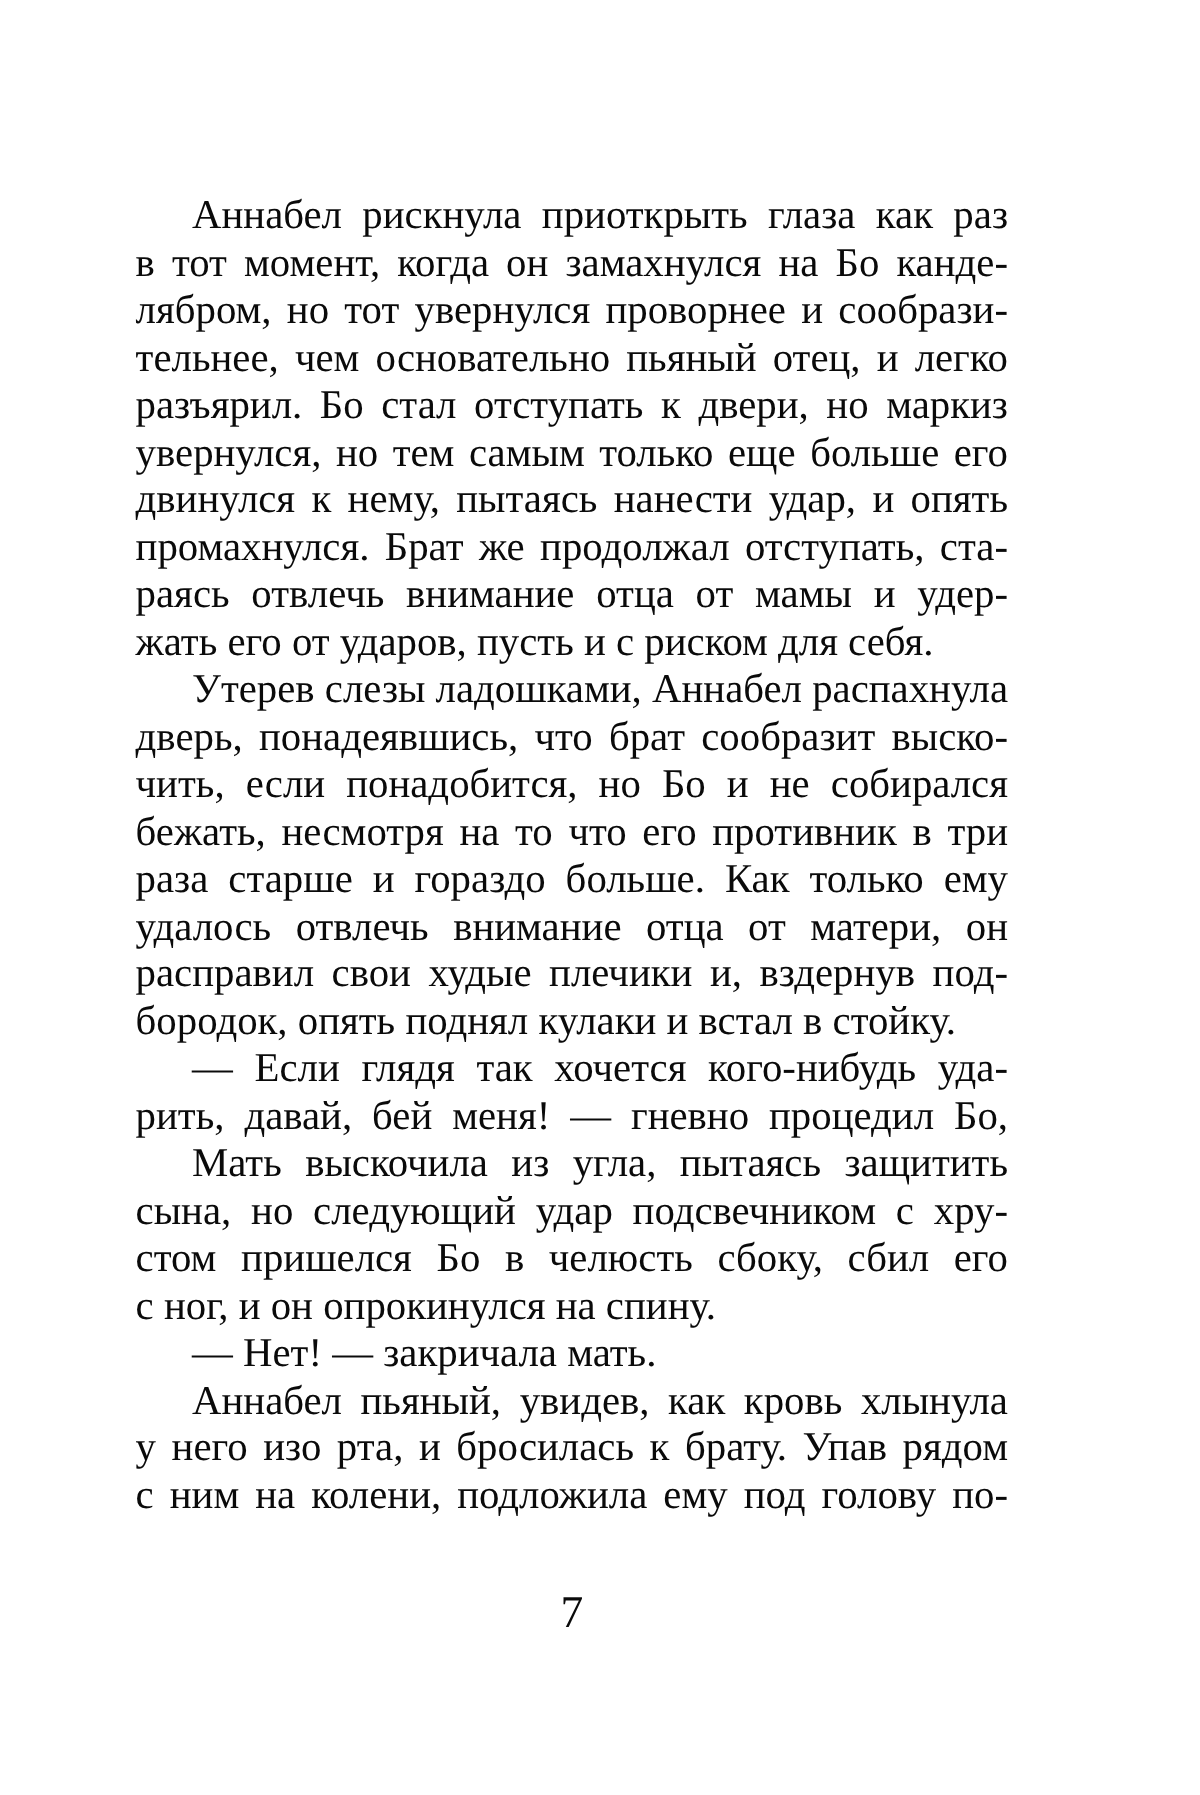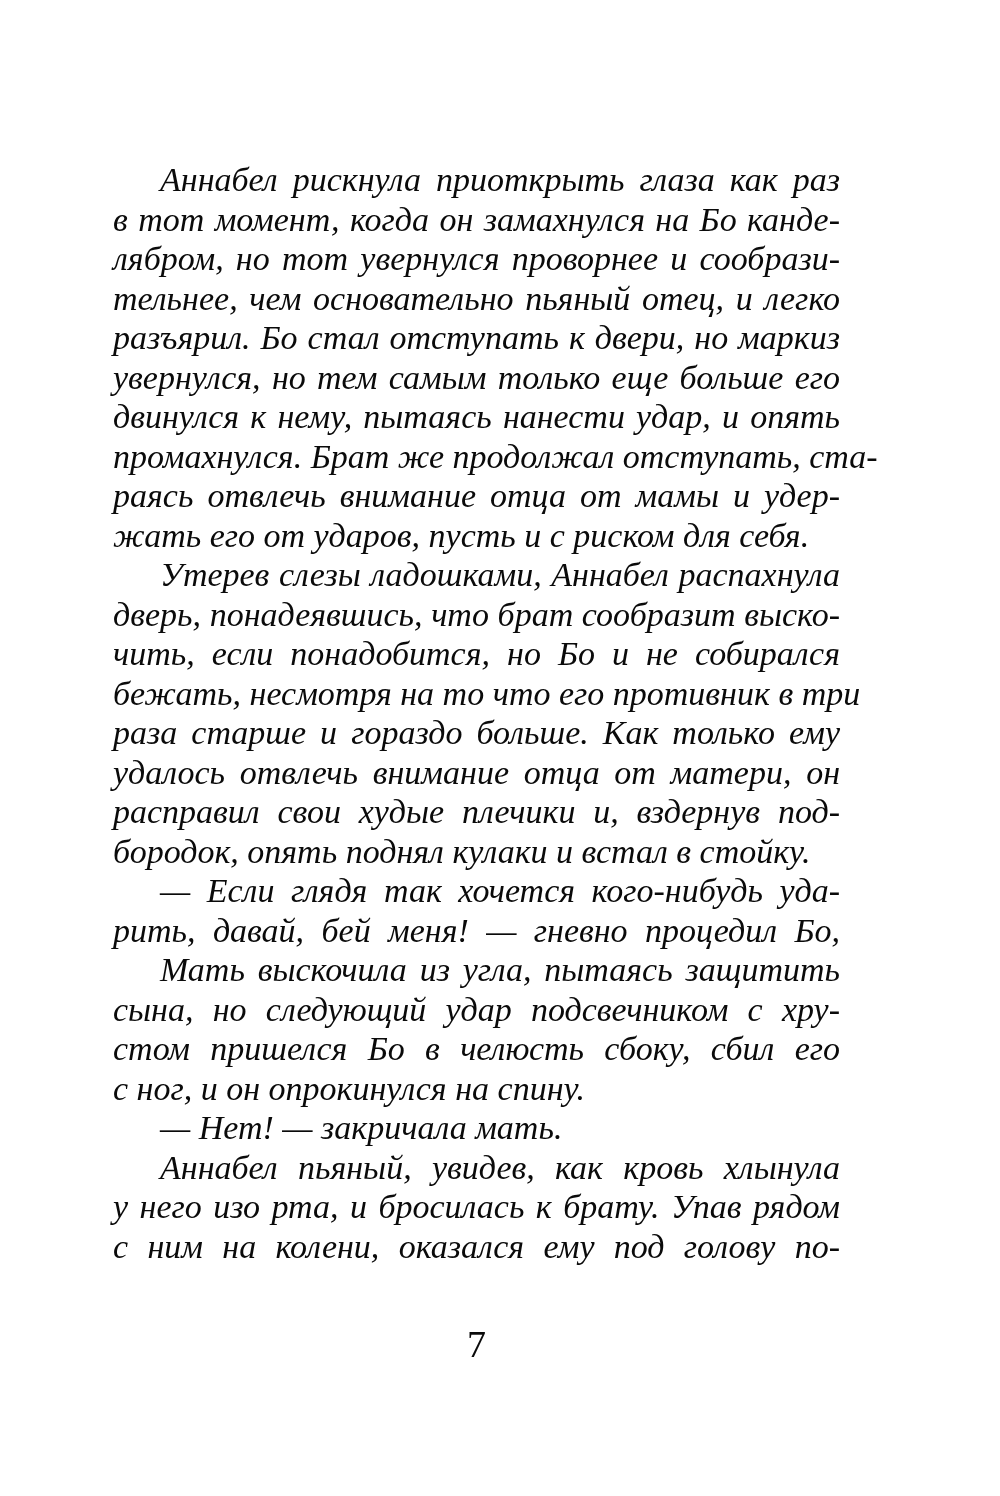--- a/index.html
+++ b/index.html
@@ -29,21 +29,20 @@
     width: 727px;
     color: #0a0a0a;
   }
   .line {
     font-size: 34px;
     line-height: 39.5px;
     white-space: nowrap;
     text-align: justify;
     text-align-last: justify;
     color: #0a0a0a;
-    font-style: italic;
   }
   .line.indent {
     padding-left: 47px;
   }
   .line.para-end {
     text-align-last: left;
   }
   .folio {
     position: absolute;
     left: 113px;
@@ -80,16 +79,16 @@
       <div class="line para-end">бородок, опять поднял кулаки и встал в стойку.</div>
       <div class="line indent">— Если глядя так хочется кого-нибудь уда-</div>
       <div class="line">рить, давай, бей меня! — гневно процедил Бо,</div>
       <div class="line indent">Мать выскочила из угла, пытаясь защитить</div>
       <div class="line">сына, но следующий удар подсвечником с хру-</div>
       <div class="line">стом пришелся Бо в челюсть сбоку, сбил его</div>
       <div class="line para-end">с ног, и он опрокинулся на спину.</div>
       <div class="line indent para-end">— Нет! — закричала мать.</div>
       <div class="line indent">Аннабел пьяный, увидев, как кровь хлынула</div>
       <div class="line">у него изо рта, и бросилась к брату. Упав рядом</div>
-      <div class="line">с ним на колени, оказался ему под голову по-</div>
+      <div class="line">с ним на колени, подложила ему под голову по-</div>
     </div>
   <div class="folio">7</div>
 </div>
 
 </body></html>

